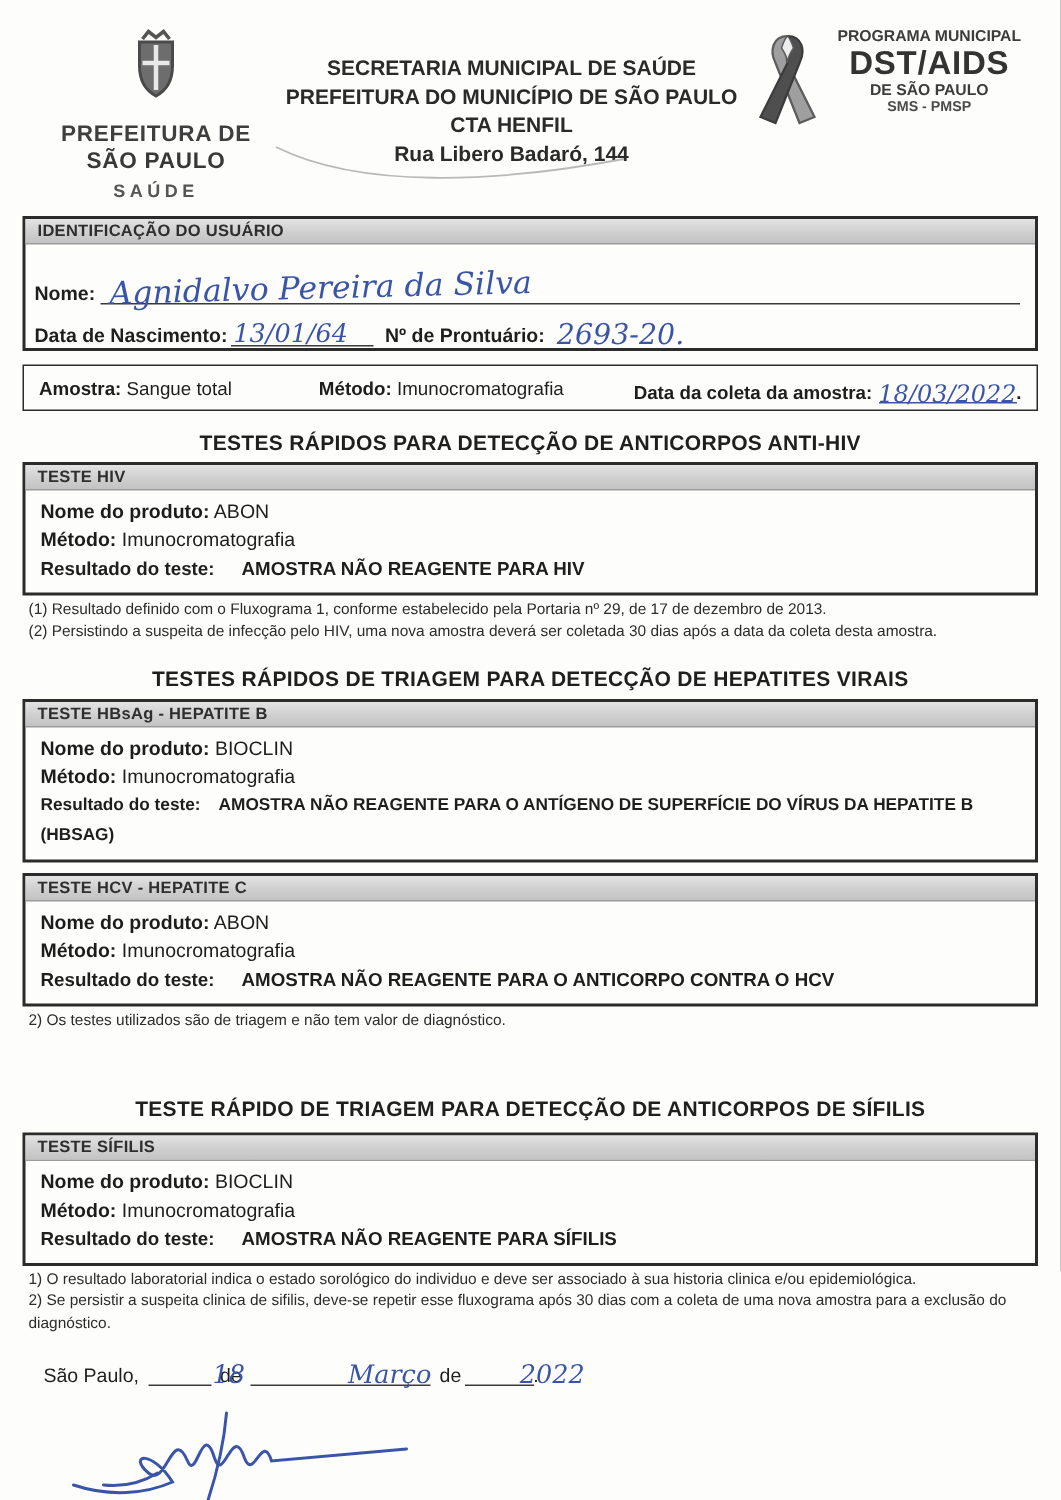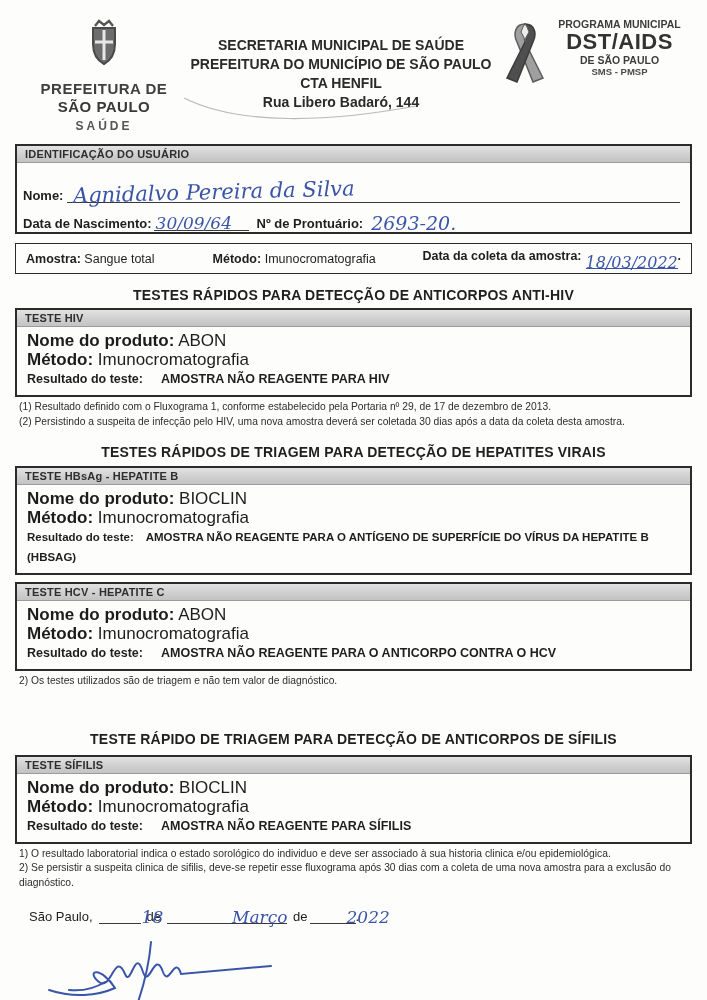--- a/index.html
+++ b/index.html
@@ -34,21 +34,21 @@
 
   
   .box { border:2px solid #2b2b2b; margin:0; background:#fdfdfc; }
   .graybar {
     background:linear-gradient(180deg,#e3e3e3 0%, #cfcfcf 55%, #c3c3c3 100%);
     border-bottom:1px solid #9b9b9b;
     font-size:11px; font-weight:bold; color:#2e2e2e;
     padding:2px 8px 2px 8px; letter-spacing:0.2px;
   }
   .box-body { padding:4px 10px 6px 10px; }
-  .field-line { font-size:17px; line-height:19px; }
+  .field-line { font-size:13px; line-height:19px; }
   .field-line b { color:#1c1c1c; }
   .result-line { font-size:12.5px; line-height:20px; font-weight:bold; }
   .result-value { margin-left:18px; }
 
   .notes { padding:3px 2px 0 4px; }
   .notes div { font-size:10.3px; color:#2c2c2c; line-height:14.5px; }
 
   .section-title { text-align:center; font-size:14px; font-weight:bold; color:#1f1f1f; letter-spacing:0.2px; }
 
   
@@ -64,21 +64,21 @@
   .dob-fill { width:95px; border-bottom:1.6px solid #3a3a3a; position:relative; height:22px; margin:0 8px 0 2px; }
   .dob-fill .hand, .pront-fill .hand { position:absolute; left:2px; bottom:-3px; font-size:17px; white-space:nowrap; }
   .pront-fill { width:170px; border-bottom:0; position:relative; height:22px; margin-left:6px; }
   .pront-fill .hand { font-size:19px; }
 
   
   .amostra-box { border:1.5px solid #2b2b2b; margin-top:9px; height:31px; display:flex; align-items:center; padding:0 10px; }
   .amostra-box .seg { font-size:12.5px; white-space:nowrap; }
   .amostra-box .seg b { font-weight:bold; }
   .seg-method { margin-left:58px; }
-  .seg-date { margin-left:auto; display:flex; align-items:flex-start; }
+  .seg-date { margin-left:auto; display:flex; align-items:flex-end; }
   .date-fill { width:92px; position:relative; height:20px; border-bottom:1.4px solid #3a55a8; margin-left:4px; }
   .date-fill .hand { position:absolute; left:0; bottom:-4px; font-size:16px; white-space:nowrap; }
 
   
   .dateline { margin-top:14px; padding-left:14px; font-size:13px; display:flex; align-items:flex-end; }
   .dl-fill { border-bottom:1.4px solid #3a3a3a; position:relative; height:20px; }
   .dl-day { width:42px; margin:0 6px; }
   .dl-month { width:120px; margin:0 6px; }
   .dl-year { width:46px; margin-left:2px; }
   .dl-fill .hand { position:absolute; left:6px; bottom:-4px; font-size:17px; white-space:nowrap;margin-left:37px; }
@@ -139,21 +139,21 @@
     <div class="id-body">
       <div class="name-row">
         <span class="lbl">Nome:</span>
         <span class="name-fill">
           <span class="hand">Agnidalvo Pereira da Silva</span>
         </span>
       </div>
       <div class="dob-row">
         <span class="lbl">Data de Nascimento:</span>
         <span class="dob-fill">
-          <span class="hand">30/09/64</span>
+          <span class="hand">13/01/64</span>
         </span>
         <span class="lbl">Nº de Prontuário:</span>
         <span class="pront-fill">
           <span class="hand">2693-20.</span>
         </span>
       </div>
     </div>
   </div>
 
   <div class="amostra-box">

